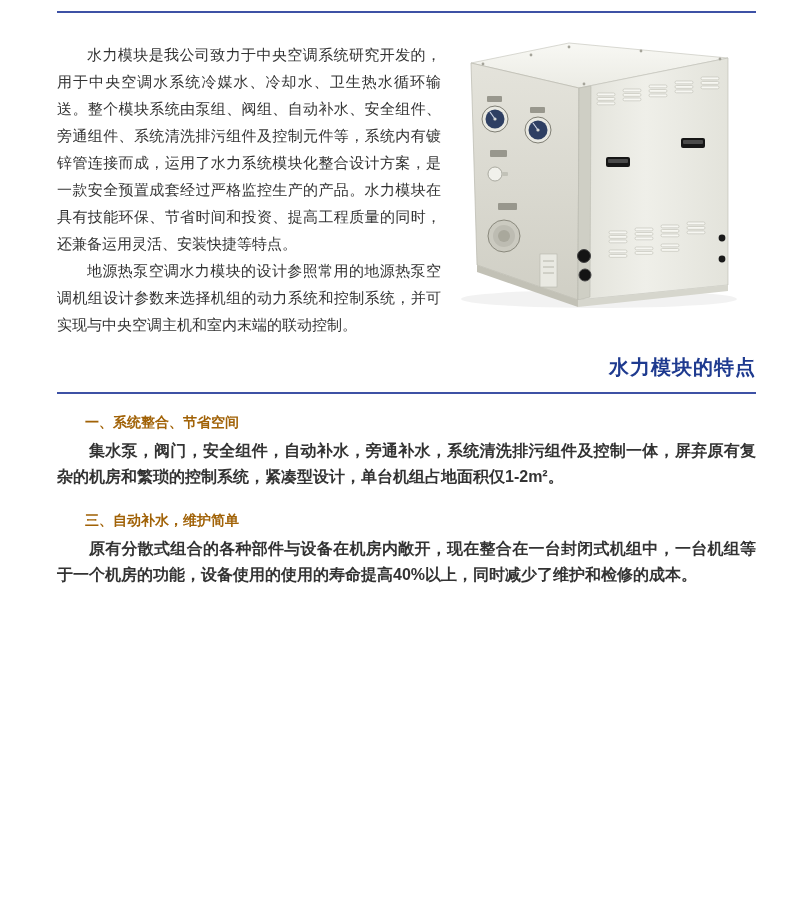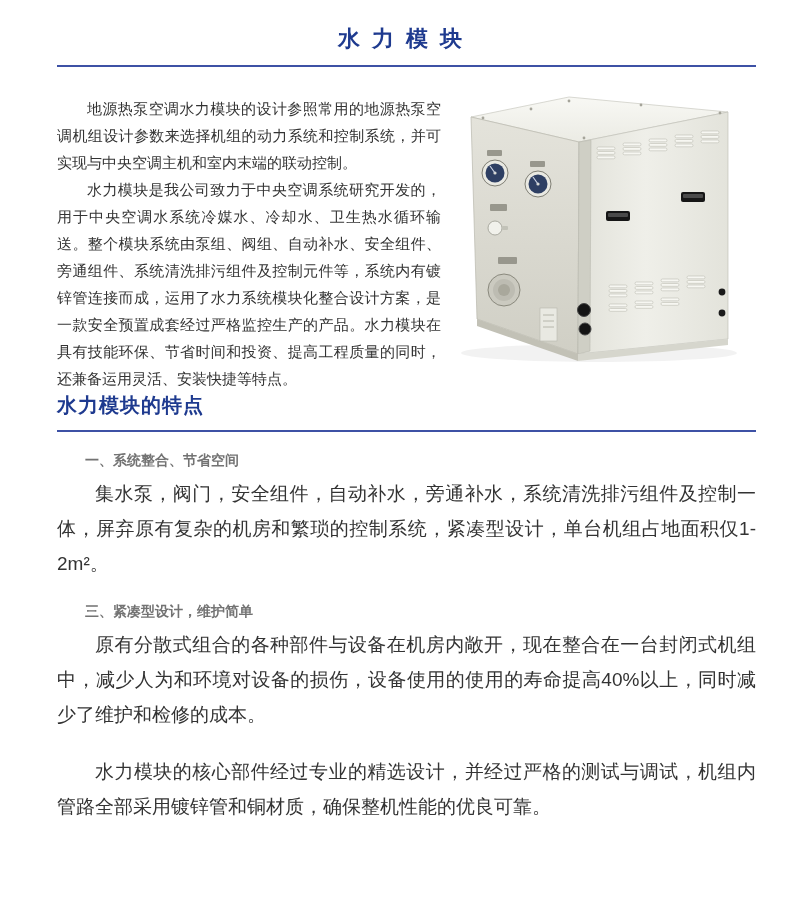--- a/index.html
+++ b/index.html
@@ -18,58 +18,57 @@
   .doc-title{
     margin-top:24px;text-align:center;
     font-size:22px;font-weight:bold;color:var(--accent);
     letter-spacing:12px;text-indent:12px;
   }
   .section-head{
     font-size:20px;font-weight:bold;color:var(--accent);
     letter-spacing:1px;
   }
   .section-head.first{margin-top:36px;}
-  .section-head.second{}
+  .section-head.second{margin-top:16px;text-align:right;}
   .rule{border-bottom:2px solid var(--rule);margin-top:11px;}
   .overview-row{display:flex;margin-top:28px;align-items:flex-start;}
   .overview-text{
     width:394px;font-size:15px;line-height:27px;color:var(--body);
     text-align:justify;
   }
   .overview-text p{text-indent:2em;}
   .product-photo{
     width:315px;height:280px;margin-left:auto;margin-top:-6px;
     flex:none;
   }
   .features{padding-top:20px;}
   .feature{margin-bottom:22px;}
   .feature-title{
-    font-size:14px;font-weight:bold;color:#737373;
+    font-size:14px;font-weight:bold;color:#a16207;
     margin-left:28px;margin-bottom:6px;
   }
   .feature-body{
-    font-size:19px;line-height:35px;color:var(--body);
-    text-indent:2em;text-align:justify;
+    font-size:16px;line-height:26px;color:var(--body);
+    text-indent:2em;text-align:justify;font-weight:bold;
   }
 </style>
 </head>
 <body>
 
 <div class="page">
 
-  <h1 class="doc-title">水力模块</h1>
 
   <div class="content">
 
     <div class="rule"></div>
 
     <div class="overview-row">
       <div class="overview-text">
+        <p>水力模块是我公司致力于中央空调系统研究开发的，用于中央空调水系统冷媒水、冷却水、卫生热水循环输送。整个模块系统由泵组、阀组、自动补水、安全组件、旁通组件、系统清洗排污组件及控制元件等，系统内有镀锌管连接而成，运用了水力系统模块化整合设计方案，是一款安全预置成套经过严格监控生产的产品。水力模块在具有技能环保、节省时间和投资、提高工程质量的同时，还兼备运用灵活、安装快捷等特点。</p>
         <p>地源热泵空调水力模块的设计参照常用的地源热泵空调机组设计参数来选择机组的动力系统和控制系统，并可实现与中央空调主机和室内末端的联动控制。</p>
-        <p>水力模块是我公司致力于中央空调系统研究开发的，用于中央空调水系统冷媒水、冷却水、卫生热水循环输送。整个模块系统由泵组、阀组、自动补水、安全组件、旁通组件、系统清洗排污组件及控制元件等，系统内有镀锌管连接而成，运用了水力系统模块化整合设计方案，是一款安全预置成套经过严格监控生产的产品。水力模块在具有技能环保、节省时间和投资、提高工程质量的同时，还兼备运用灵活、安装快捷等特点。</p>
       </div>
 
       <div class="product-photo">
         <svg viewBox="0 0 315 280" width="315" height="280">
           <defs>
             <linearGradient id="gLeft" x1="0" y1="0" x2="0" y2="1">
               <stop offset="0" stop-color="#e4e3db"></stop>
               <stop offset="1" stop-color="#d0cfc5"></stop>
             </linearGradient>
             <linearGradient id="gRight" x1="0" y1="0" x2="1" y2="0">
@@ -201,23 +200,22 @@
     <div class="rule"></div>
 
     <div class="features">
       <div class="feature">
         <h3 class="feature-title">一、系统整合、节省空间</h3>
         <p class="feature-body">集水泵，阀门，安全组件，自动补水，旁通补水，系统清洗排污组件及控制一体，屏弃原有复杂的机房和繁琐的控制系统，紧凑型设计，单台机组占地面积仅1-2m²。</p>
       </div>
       <div class="feature">
       </div>
       <div class="feature">
-        <h3 class="feature-title">三、紧凑型设计，维护简单</h3>
-        <p class="feature-body">原有分散式组合的各种部件与设备在机房内敞开，现在整合在一台封闭式机组中，减少人为和环境对设备的损伤，设备使用的使用的寿命提高40%以上，同时减少了维护和检修的成本。</p>
-      </div>
-      <div class="feature">
-        <p class="feature-body">水力模块的核心部件经过专业的精选设计，并经过严格的测试与调试，机组内管路全部采用镀锌管和铜材质，确保整机性能的优良可靠。</p>
+        <h3 class="feature-title">三、自动补水，维护简单</h3>
+        <p class="feature-body">原有分散式组合的各种部件与设备在机房内敞开，现在整合在一台封闭式机组中，一台机组等于一个机房的功能，设备使用的使用的寿命提高40%以上，同时减少了维护和检修的成本。</p>
+      </div>
+      <div class="feature">
       </div>
 
     </div>
 
   </div>
 </div>
 
 </body></html>

